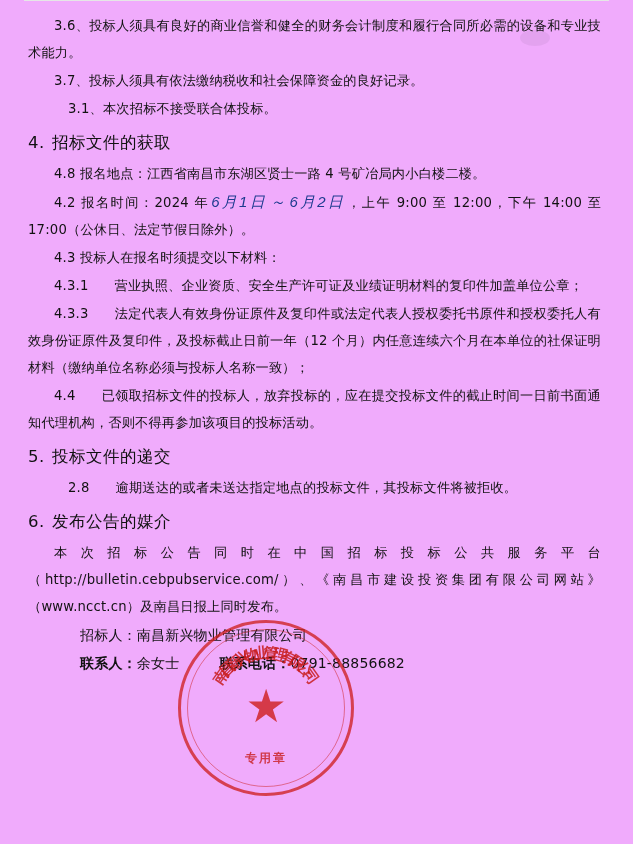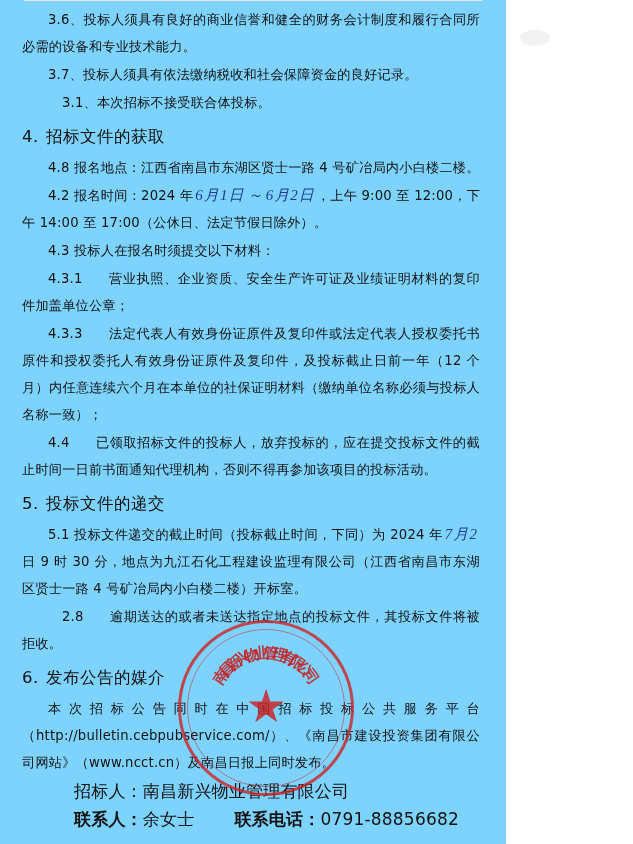--- a/index.html
+++ b/index.html
@@ -10,25 +10,25 @@
   body {
     width: 633px;
     height: 844px;
     position: relative;
     overflow: hidden;
     font-family: "DejaVu Sans", "Liberation Sans", sans-serif;
     color: #121212;
   }
   .page {
     position: relative;
-    width: 506px;
+    width: 633px;
     height: 844px;
-    padding: 0;
+    padding: 6px;
     box-sizing: border-box;
-    background: #7dd3fc;
+    background: #f0abfc;
   }
   .content {
     position: relative;
     padding: 6px 26px 0 22px;
     box-sizing: border-box;
     z-index: 2;
   }
   p {
     margin: 0;
     padding: 0;
@@ -52,39 +52,39 @@
     font-weight: normal;
     line-height: 30px;
     margin: 6px 0 2px 0;
     letter-spacing: 0.5px;
   }
   .heading .num {
     display: inline-block;
     min-width: 24px;
   }
   .contact-line {
-    font-size: 17px;
+    font-size: 14px;
     line-height: 28px;
     text-indent: 52px;
     letter-spacing: 0.2px;
   }
   .contact-line b {
     font-weight: bold;
     margin-top: 8px;
   }
   .sp {
     display: inline-block;
     width: 26px;
   }
   .spwide {
     display: inline-block;
     width: 40px;
   }
   .hand {
-    font-family: Liberation Serif, serif;
+    font-family: Liberation Sans, sans-serif;
     color: #1d3b8f;
     font-size: 15px;
     font-style: italic;
     letter-spacing: 1px;
     padding: 0 2px;
   }
   .hand2 {
     font-family: "DejaVu Serif", "Liberation Serif", serif;
     color: #1d3b8f;
     font-size: 15px;
@@ -209,23 +209,20 @@
     </p>
 
     <p class="para indent2">
       <span>4.4</span><span class="sp"></span><span>已领取招标文件的投标人，放弃投标的，应在提交投标文件的截止时间一日前书面通知代理机构，否则不得再参加该项目的投标活动。</span>
     </p>
 
     <p class="heading">
       <span class="num">5.</span><span>投标文件的递交</span>
     </p>
 
-    <p class="para indent2">
-      <span>5.1  投标文件递交的截止时间（投标截止时间，下同）为 2024 年</span><span class="hand">7月2</span><span>日 9 时 30 分，地点为九江石化工程建设监理有限公司（江西省南昌市东湖区贤士一路 4 号矿冶局内小白楼二楼）开标室。</span>
-    </p>
 
     <p class="para indent3">
       <span>2.8</span><span class="sp"></span><span>逾期送达的或者未送达指定地点的投标文件，其投标文件将被拒收。</span>
     </p>
 
     <p class="heading">
       <span class="num">6.</span><span>发布公告的媒介</span>
     </p>
 
     <p class="para indent2">
@@ -253,16 +250,17 @@
         <span style="transform: rotate(-25deg) translate(-50%, -64px);">兴</span>
         <span style="transform: rotate(-15deg) translate(-50%, -64px);">物</span>
         <span style="transform: rotate(-5deg) translate(-50%, -64px);">业</span>
         <span style="transform: rotate(5deg) translate(-50%, -64px);">管</span>
         <span style="transform: rotate(15deg) translate(-50%, -64px);">理</span>
         <span style="transform: rotate(25deg) translate(-50%, -64px);">有</span>
         <span style="transform: rotate(35deg) translate(-50%, -64px);">限</span>
         <span style="transform: rotate(45deg) translate(-50%, -64px);">公</span>
         <span style="transform: rotate(55deg) translate(-50%, -64px);">司</span>
       </div>
+    <div class="seal-bottom">专用章</div>
   </div>
 
   <div class="smudge" style="left:520px; top:30px; width:30px; height:16px;"></div>
 </div>
 
 </body></html>

